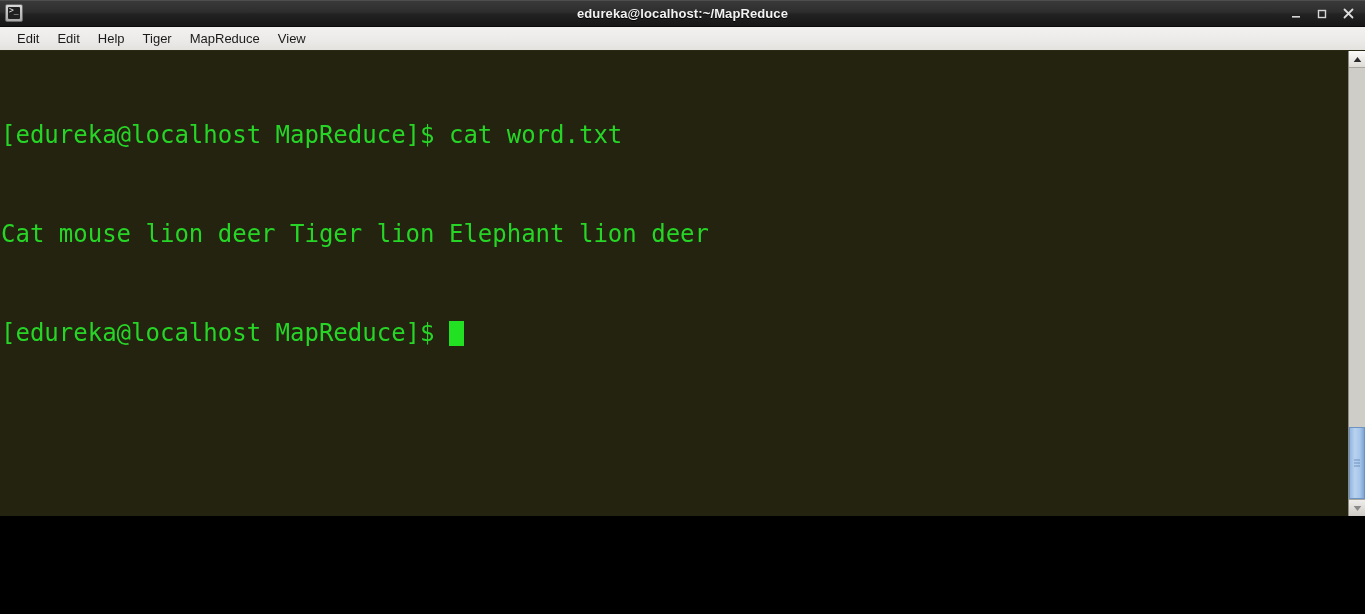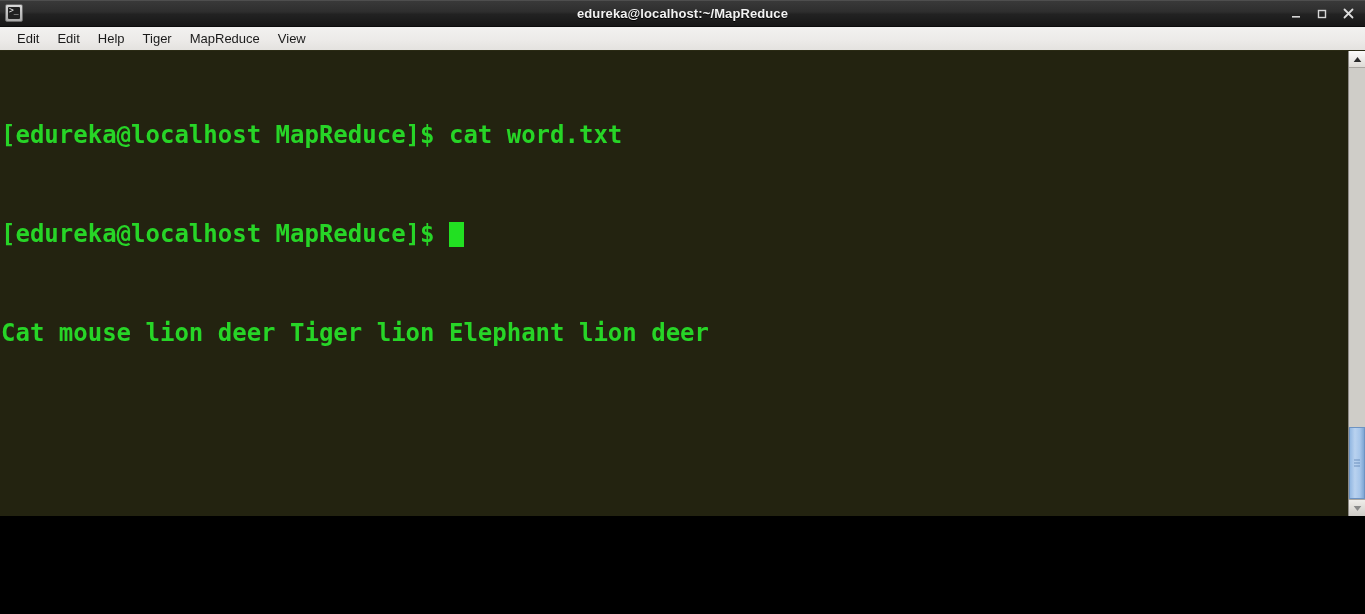--- a/index.html
+++ b/index.html
@@ -134,21 +134,20 @@
     background: #232310;
     padding: 2px 0 7px 1px;
     overflow: hidden;
     font-family: "DejaVu Sans Mono", monospace;
     font-size: 24px;
     line-height: 33px;
     color: #27d527;
     letter-spacing: 0px;
     white-space: pre;
     box-sizing: border-box;
-    font-weight: bold;
   }
   .term-line {
     height: 33px;
     white-space: pre;
   }
   .cursor-block {
     display: inline-block;
     width: 15px;
     height: 25px;
     background: #22e022;
@@ -244,22 +243,22 @@
     <div class="menu-item">Edit</div>
     <div class="menu-item">Help</div>
     <div class="menu-item">Tiger</div>
     <div class="menu-item">MapReduce</div>
     <div class="menu-item">View</div>
   </div>
 
   <div id="term-wrap">
     <div id="terminal">
       <div class="term-line">[edureka@localhost MapReduce]$ cat word.txt</div>
+      <div class="term-line">Cat mouse lion deer Tiger lion Elephant lion deer</div>
       <div class="term-line"><span>[edureka@localhost MapReduce]$ </span><span class="cursor-block"></span></div>
-      <div class="term-line">Cat mouse lion deer Tiger lion Elephant lion deer</div>
     </div>
 
     <div id="scrollbar">
       <div class="sb-btn">
         <svg width="9" height="7" viewBox="0 0 9 7" aria-hidden="true">
           <path d="M4.5 1 L8.3 6 L0.7 6 Z" fill="#2b2b2b"></path>
         </svg>
       </div>
       <div class="sb-track">
         <div class="sb-thumb">

